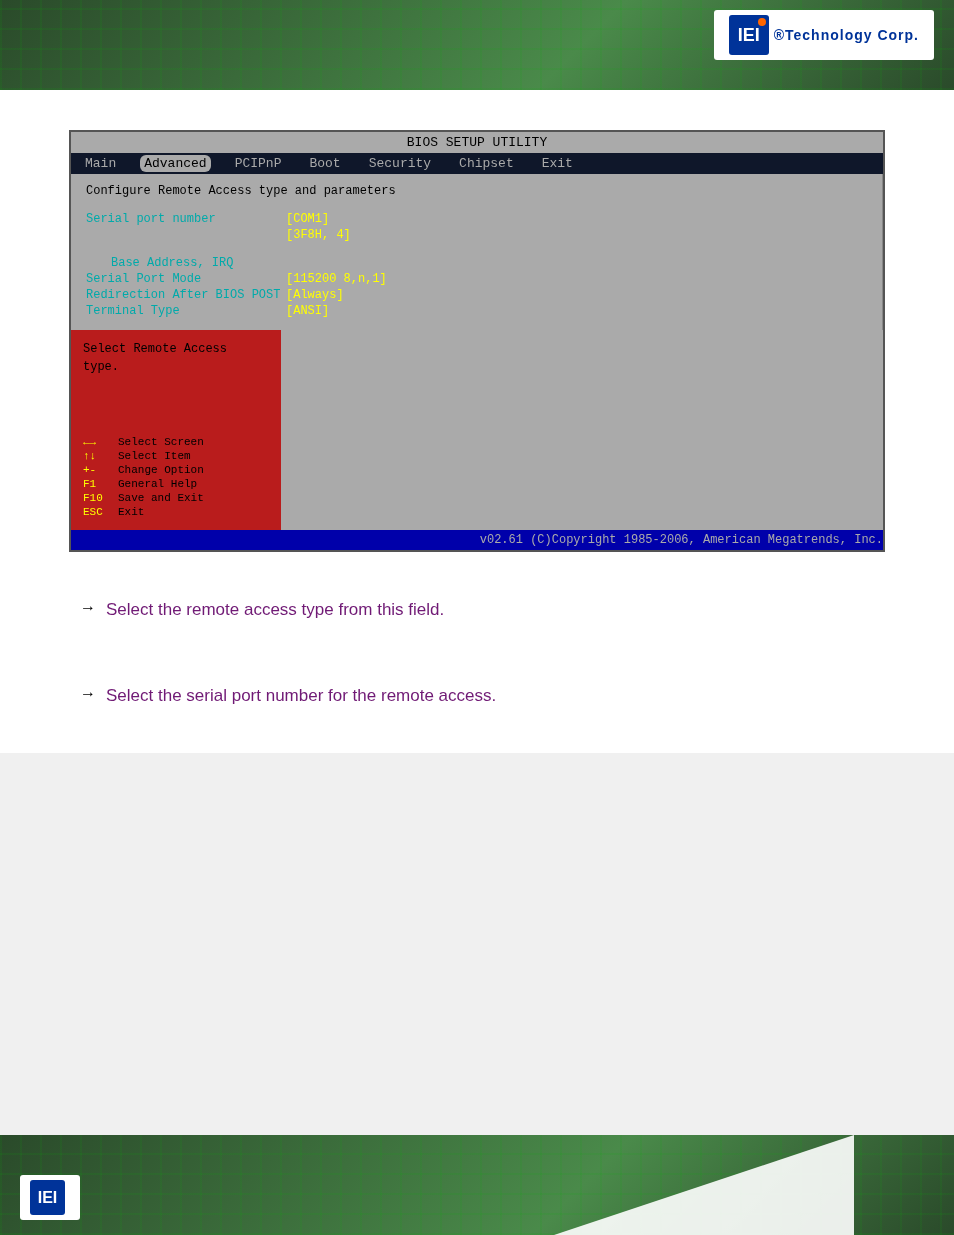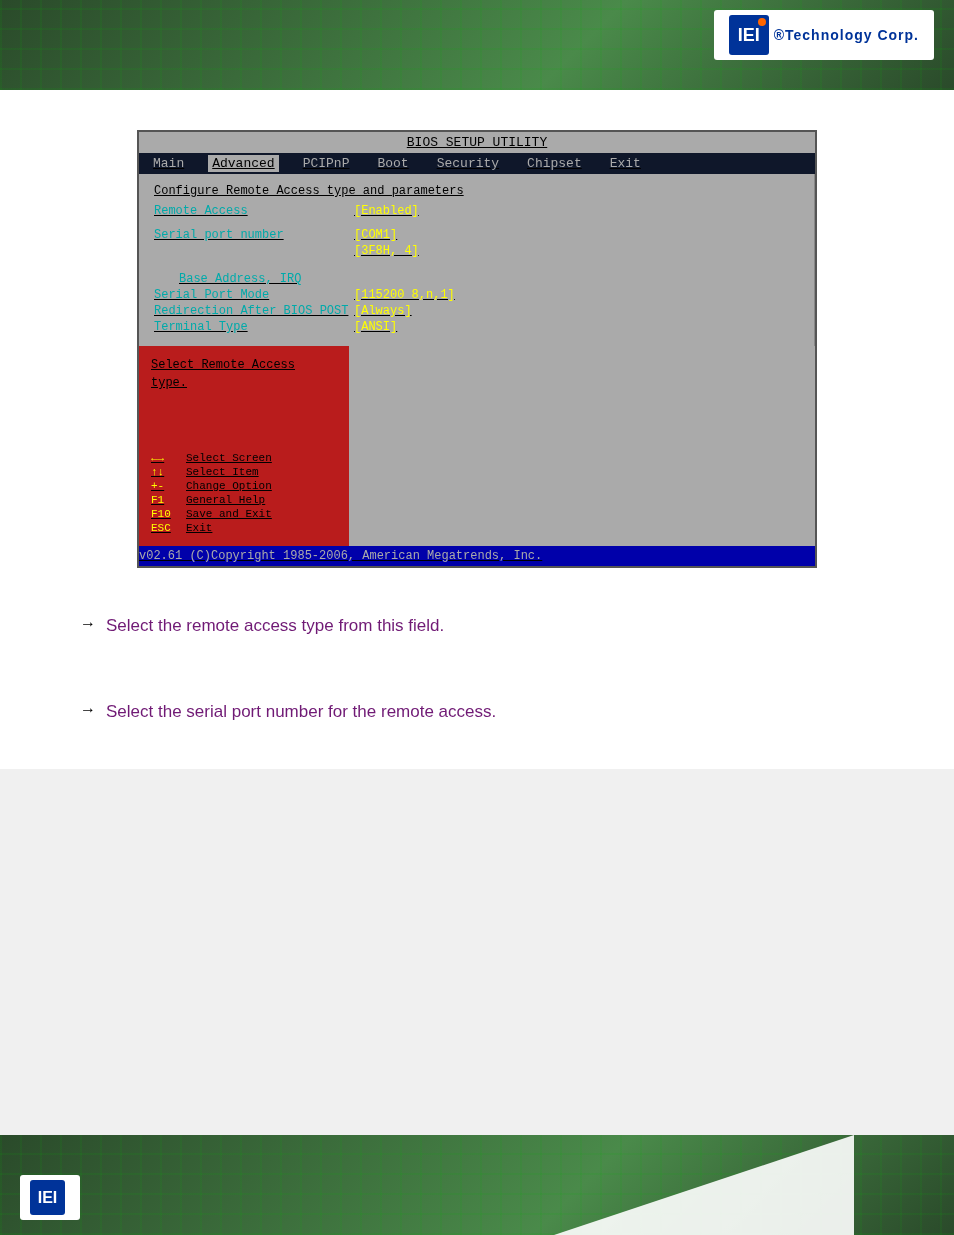--- a/index.html
+++ b/index.html
@@ -79,26 +79,25 @@
     .main-content {
       width: 100%;
       background: white;
       padding: 20px 30px;
       display: flex;
       flex-direction: column;
     }
 
     
     .bios-container {
-      width: 680px;
+      width: 816px;
       margin: 20px auto;
       border: 2px solid #555;
       background: #aaaaaa;
       font-family: 'Courier New', Courier, monospace;
-      text-decoration: underline;
     }
 
     .bios-title-bar {
       background: #aaaaaa;
       text-align: center;
       padding: 3px 0;
       font-size: 13px;
       color: #000;
       font-family: 'Courier New', Courier, monospace;
     }
@@ -115,20 +114,21 @@
       color: #aaaaaa;
       font-size: 13px;
       font-family: 'Courier New', Courier, monospace;
       cursor: pointer;
       padding: 1px 4px;
     }
 
     .bios-menu-item.active {
       background: #aaaaaa;
       color: #000;
+      border-radius: 6px;
     }
 
     .bios-body {
       display: flex;
       min-height: 340px;
       flex-direction: column;
     }
 
     .bios-left {
       flex: 1;
@@ -201,21 +201,21 @@
     }
 
     .bios-key-desc {
       color: #000;
       font-size: 11px;
       font-family: 'Courier New', Courier, monospace;
     }
 
     .bios-footer {
       background: #0000aa;
-      text-align: left;
+      text-align: right;
       padding: 3px 0;
       color: #aaaaaa;
       font-size: 12px;
       font-family: 'Courier New', Courier, monospace;
     }
 
     
     .body-text {
       padding: 10px 30px;
       background: white;
@@ -326,24 +326,20 @@
       <span class="bios-menu-item">Security</span>
       <span class="bios-menu-item">Chipset</span>
       <span class="bios-menu-item">Exit</span>
     </div>
 
     <div class="bios-body">
 
       <div class="bios-left">
         <div class="bios-config-header">Configure Remote Access type and parameters</div>
 
-        <div class="bios-row">
-          <span class="bios-label">Remote Access</span>
-          <span class="bios-value">[Enabled]</span>
-        </div>
 
         <div class="bios-empty-rows" style="height:8px;"></div>
 
         <div class="bios-row">
           <span class="bios-label">Serial port number</span>
           <span class="bios-value">[COM1]</span>
         </div>
 
         <div class="bios-row">
           <span class="bios-label-indent">Base Address, IRQ</span>

